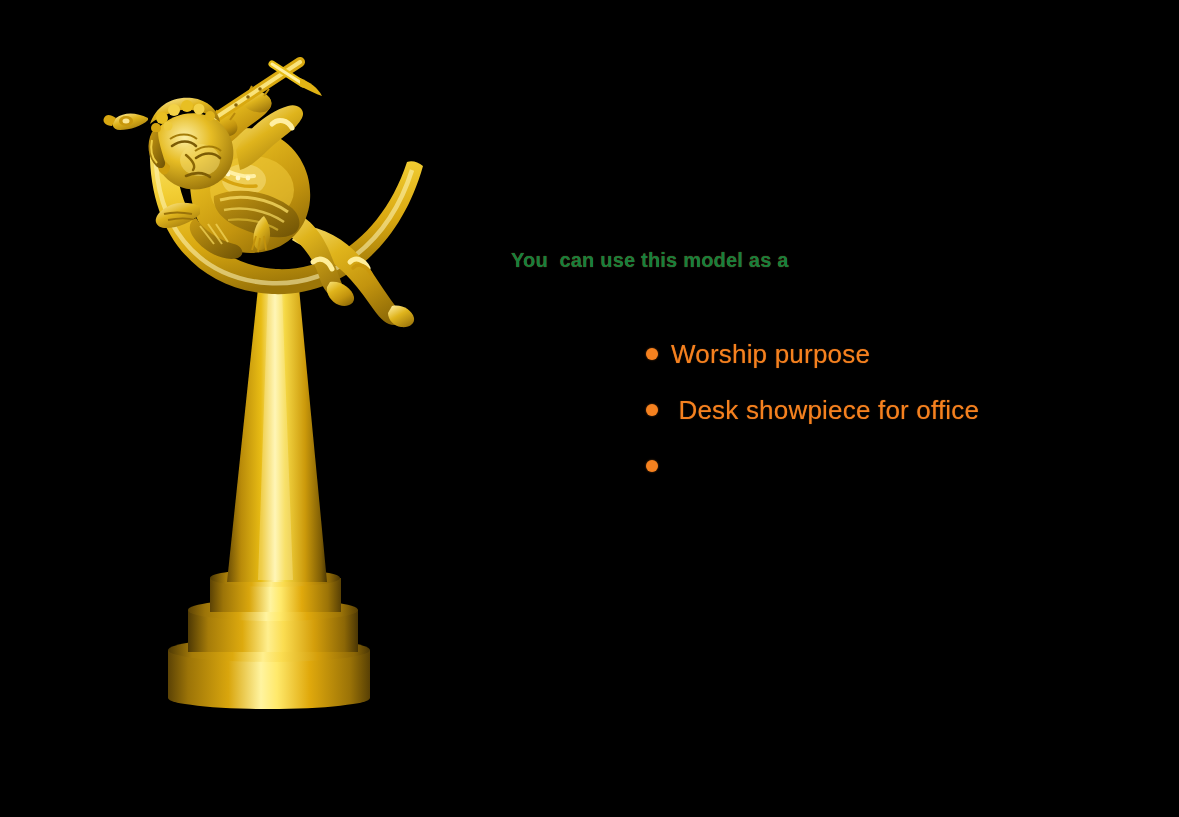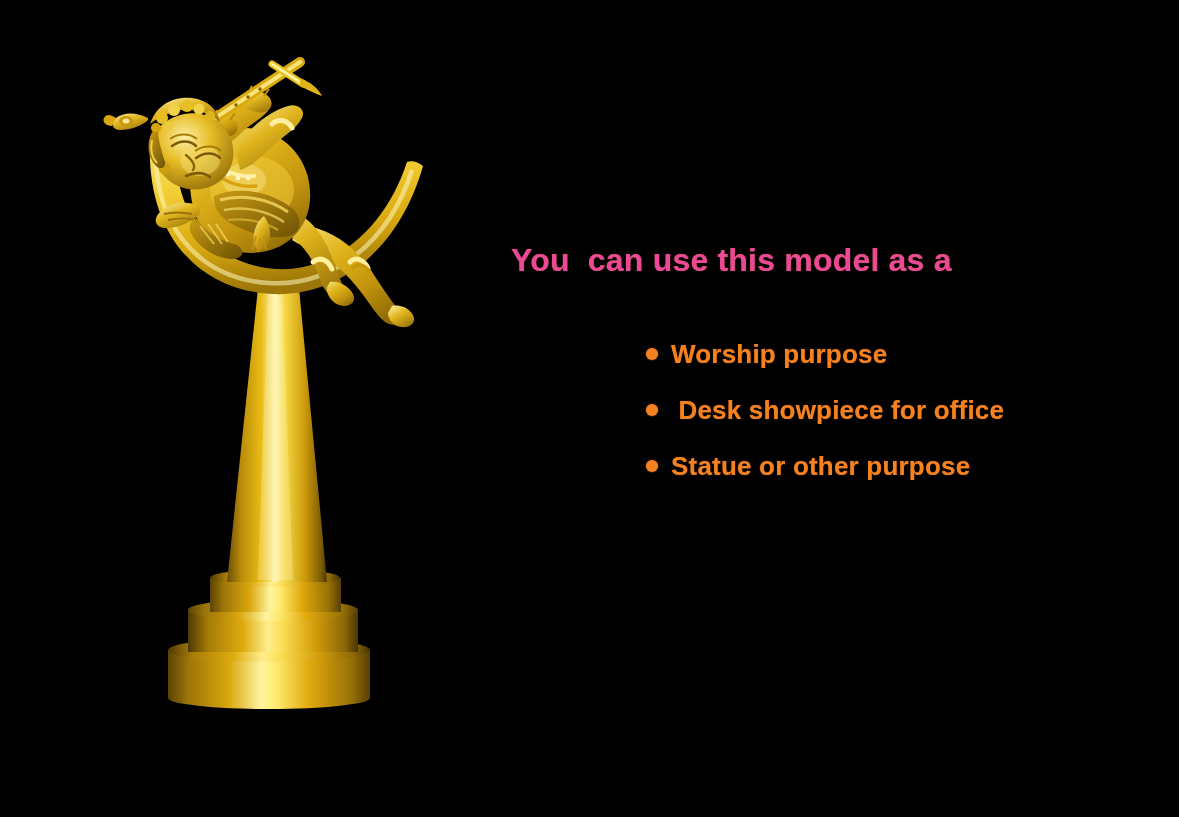--- a/index.html
+++ b/index.html
@@ -34,22 +34,22 @@
   }
 
   
   #text-panel {
     position: absolute;
     left: 505px;
     top: 243px;
     width: 620px;
   }
   #headline {
-    color: #ec4899;
-    font-size: 32px;
+    color: #15803d;
+    font-size: 20px;
     font-weight: bold;
     line-height: 34px;
     letter-spacing: 0.2px;
     white-space: pre;
     margin: 0 0 0 6px;
     text-shadow: 0 0 1px rgba(245,129,31,0.65);
   }
   #benefit-list {
     list-style: none;
     margin: 49px 0 0 0;
@@ -68,21 +68,21 @@
     height: 12px;
     border-radius: 50%;
     background: #F5811F;
     margin-left: 141px;
     margin-right: 13px;
     box-shadow: 0 0 2px rgba(245,129,31,0.55);
   }
   .benefit-text {
     color: #F5811F;
     font-size: 26px;
-    font-weight: bold;
+    font-weight: normal;
     line-height: 30px;
     letter-spacing: 0.2px;
     white-space: pre;
     text-shadow: 0 0 1px rgba(245,129,31,0.6);
     text-align: right;
   }
 </style>
 </head>
 <body>
 
@@ -330,18 +330,17 @@
       <li class="benefit-item">
         <span class="benefit-bullet"></span>
         <span class="benefit-text">Worship purpose</span>
       </li>
       <li class="benefit-item">
         <span class="benefit-bullet"></span>
         <span class="benefit-text"> Desk showpiece for office</span>
       </li>
       <li class="benefit-item">
         <span class="benefit-bullet"></span>
-        <span class="benefit-text">Statue or other purpose</span>
       </li>
     </ul>
   </div>
 
 </div>
 
 </body></html>

